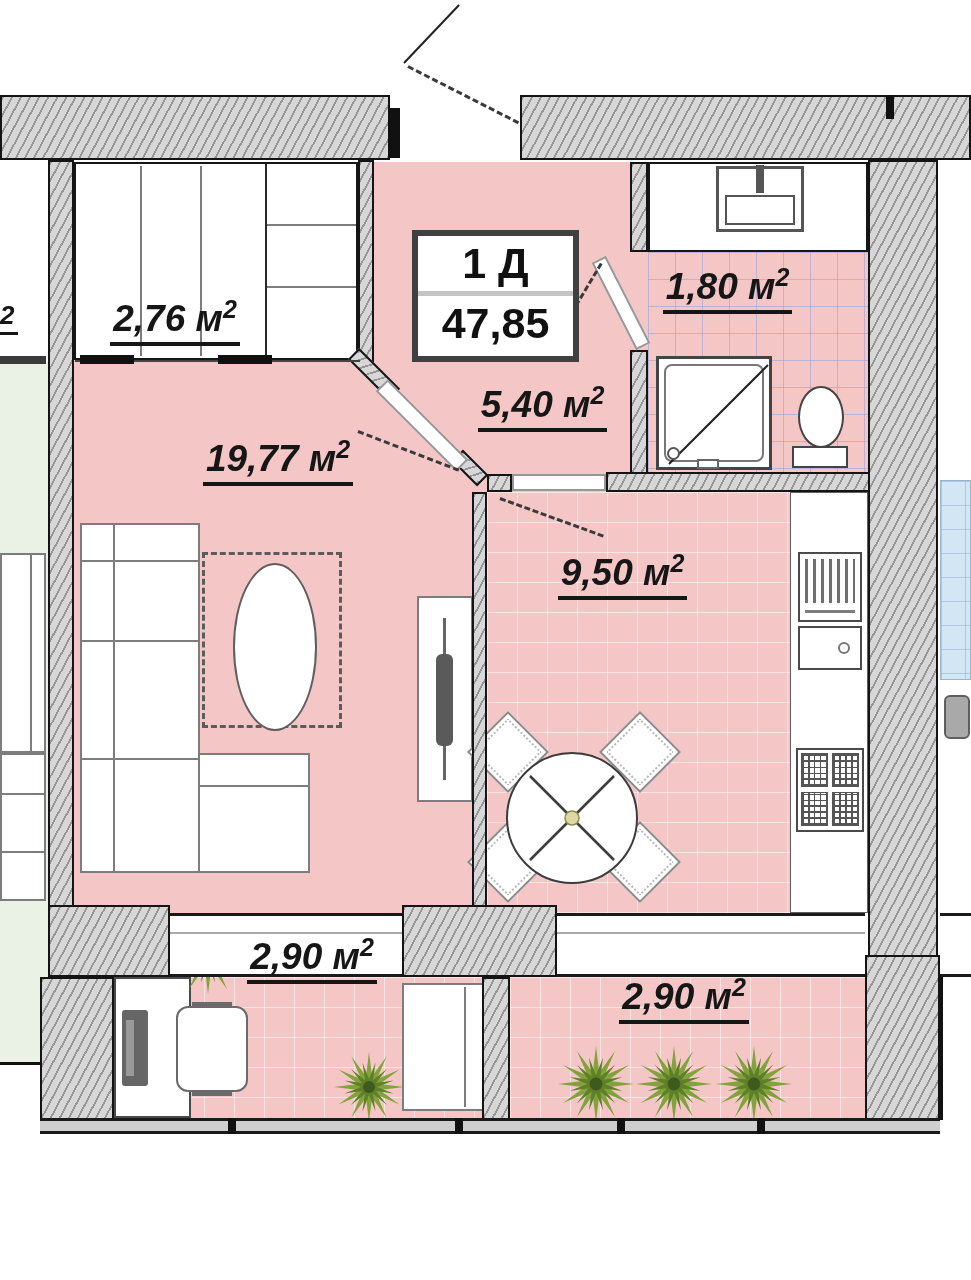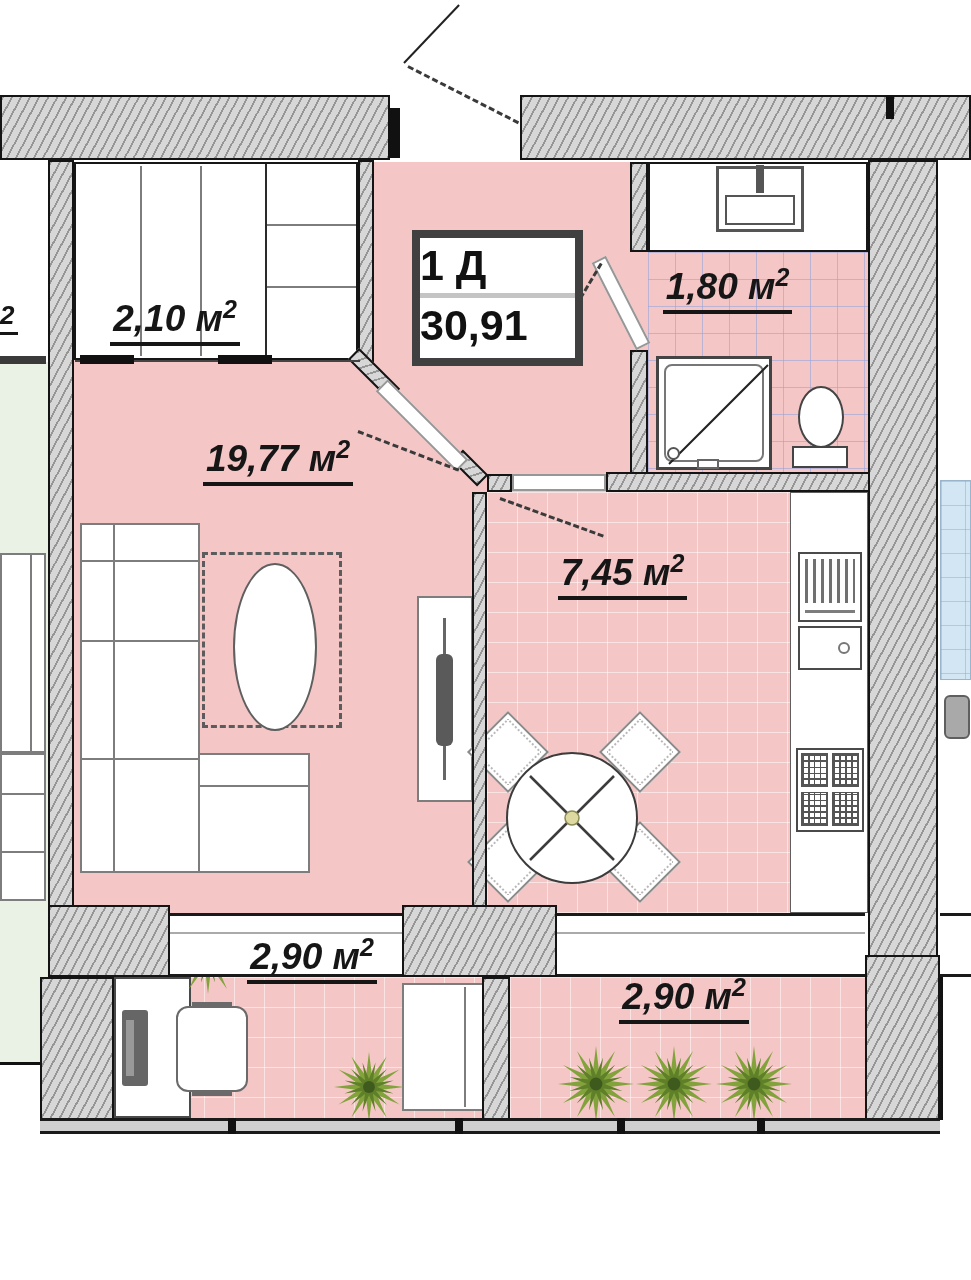--- a/index.html
+++ b/index.html
@@ -41,21 +41,21 @@
   .tick{background:#111;}
   
   .area-label{position:absolute;color:#161616;font-weight:bold;font-style:italic;
         font-size:37px;white-space:nowrap;text-align:center;}
   .area-label .u{display:inline-block;border-bottom:4px solid #161616;padding:0 3px 2px 3px;}
   .area-label .sup{font-size:25px;vertical-align:super;line-height:0;}
   .frag{position:absolute;color:#161616;font-weight:bold;font-style:italic;font-size:26px;
         border-bottom:3px solid #161616;padding:0 4px 1px 0;}
   
   .titlebox{position:absolute;left:412px;top:230px;width:155px;height:120px;background:#fff;
-        border:8px solid #404040;}
+        border:6px solid #404040;text-align:center;}
   .titlebox .row{height:55px;line-height:55px;font-weight:bold;font-size:43px;color:#111;}
   .titlebox .div{height:5px;background:#c4c4c4;}
   .chair{background:#fff;border:2px solid #8a8a8a;outline:2px dotted #b9b9b9;outline-offset:-7px;
         transform:rotate(45deg);}
   .cell{background-image:repeating-linear-gradient(0deg,#555 0 1.5px,transparent 1.5px 6px),
         repeating-linear-gradient(90deg,#555 0 1.5px,transparent 1.5px 6px);border:1.5px solid #555;}
 </style>
 </head>
 <body>
 
@@ -228,34 +228,37 @@
   <div class="rail abs" style="left:40px;top:1118px;width:900px;height:16px;">
     <div class="abs tick" style="left:188px;top:-3px;width:8px;height:16px;"></div>
     <div class="abs tick" style="left:415px;top:-3px;width:8px;height:16px;"></div>
     <div class="abs tick" style="left:577px;top:-3px;width:8px;height:16px;"></div>
     <div class="abs tick" style="left:717px;top:-3px;width:8px;height:16px;"></div>
   </div>
 
   <div class="titlebox">
     <div class="row">1 Д</div>
     <div class="div"></div>
-    <div class="row">30,91</div>
+    <div class="row">47,85</div>
   </div>
 
   <div class="area-label" style="left:85px;top:298px;width:180px;">
-    <span class="u"><span>2,10</span> <span>м</span><span class="sup">2</span></span>
+    <span class="u"><span>2,76</span> <span>м</span><span class="sup">2</span></span>
   </div>
   <div class="area-label" style="left:640px;top:266px;width:175px;">
     <span class="u"><span>1,80</span> <span>м</span><span class="sup">2</span></span>
   </div>
+  <div class="area-label" style="left:455px;top:384px;width:175px;">
+    <span class="u"><span>5,40</span> <span>м</span><span class="sup">2</span></span>
+  </div>
   <div class="area-label" style="left:183px;top:438px;width:190px;">
     <span class="u"><span>19,77</span> <span>м</span><span class="sup">2</span></span>
   </div>
   <div class="area-label" style="left:535px;top:552px;width:175px;">
-    <span class="u"><span>7,45</span> <span>м</span><span class="sup">2</span></span>
+    <span class="u"><span>9,50</span> <span>м</span><span class="sup">2</span></span>
   </div>
   <div class="area-label" style="left:222px;top:936px;width:180px;">
     <span class="u"><span>2,90</span> <span>м</span><span class="sup">2</span></span>
   </div>
   <div class="area-label" style="left:594px;top:976px;width:180px;">
     <span class="u"><span>2,90</span> <span>м</span><span class="sup">2</span></span>
   </div>
 
 </div>
 

